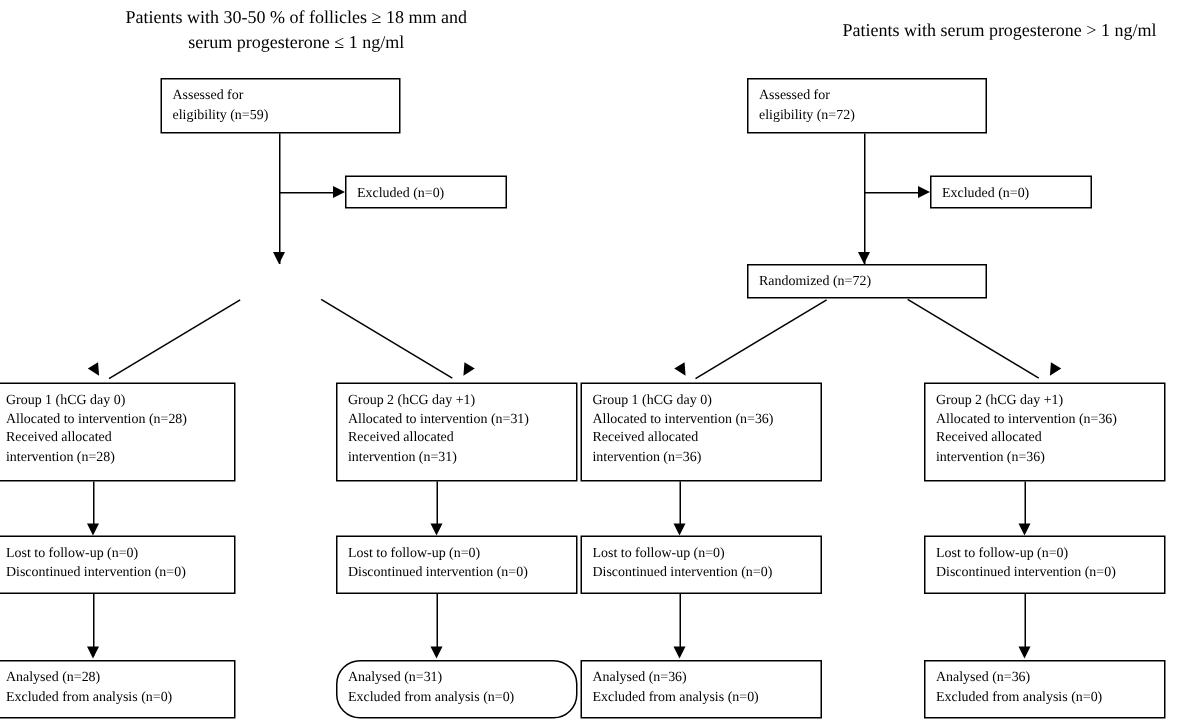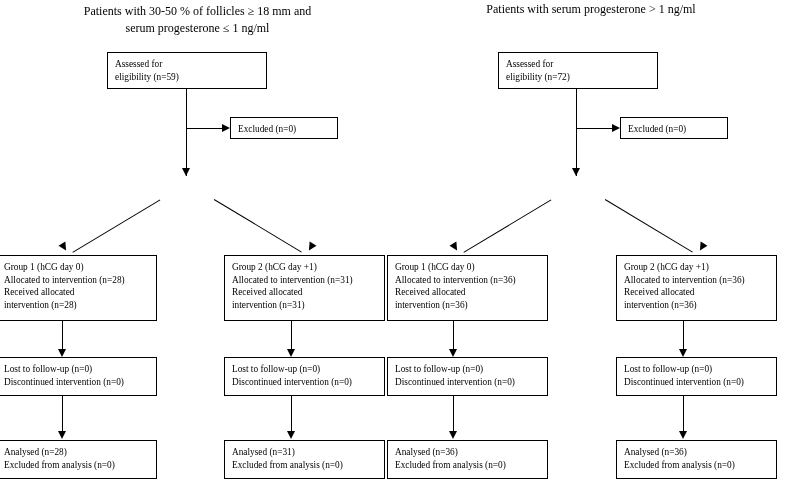--- a/index.html
+++ b/index.html
@@ -35,21 +35,21 @@
     text-align: center;
     font-size: 12px;
     line-height: 17px;
     color: #000;
     white-space: pre-line;
   }
   #title-left {
     left: 20px; top: 3px; width: 355px;
   }
   #title-right {
-    left: 18px; top: 1px; width: 360px;
+    left: 18px; top: 12px; width: 360px; text-align: right;
   }
 
   .node {
     position: absolute;
     border: 1.3px solid #000000;
     background: #ffffff;
     box-sizing: border-box;
     font-size: 9.3px;
     line-height: 12.6px;
     padding: 5px 7px 4px 7px;
@@ -149,39 +149,40 @@
 
     <div class="vline" style="left:291px; top:321px; height:33px;"></div>
     <div class="arrow-down" style="left:286.5px; top:349px;"></div>
 
     <div class="node" style="left:224px; top:357px; width:161px; height:39px;">Lost to follow-up (n=0)
 Discontinued intervention (n=0)</div>
 
     <div class="vline" style="left:291px; top:396px; height:41px;"></div>
     <div class="arrow-down" style="left:286.5px; top:431px;"></div>
 
-    <div class="node" style="left:224px; top:440px; width:161px; height:39px;">Analysed (n=31)
+    <div class="node" style="left:224px; top:440px; width:161px; height:39px;border-radius:16px;">Analysed (n=31)
 Excluded from analysis (n=0)</div>
   </div>
 
   <div class="panel" id="panel-right">
 
     <div class="panel-title" id="title-right">Patients with serum progesterone &gt; 1 ng/ml</div>
 
     <div class="node" style="left:105px; top:52px; width:160px; height:37px;">Assessed for
 eligibility (n=72)</div>
 
     <div class="vline" style="left:183px; top:89px; height:87px;"></div>
     <div class="arrow-down" style="left:178.5px; top:168px;"></div>
 
     <div class="hline" style="left:183px; top:128px; width:38px;"></div>
     <div class="arrow-right" style="left:219px; top:123.5px;"></div>
 
     <div class="node" style="left:227px; top:117px; width:108px; height:22px;">Excluded (n=0)</div>
 
+    <div class="node" style="left:105px; top:176px; width:160px; height:23px;">Randomized (n=72)</div>
 
     <div class="diag" style="left:158px; top:199px; width:102px; transform:rotate(149deg);"></div>
     <div class="diag-head" style="left:58px; top:243px; transform:rotate(-31deg);"></div>
 
     <div class="diag" style="left:212px; top:199px; width:102px; transform:rotate(31deg);"></div>
     <div class="diag-head" style="left:305px; top:243px; transform:rotate(31deg);"></div>
 
     <div class="node" style="left:-6px; top:255px; width:161px; height:66px;">Group 1 (hCG day 0)
 Allocated to intervention (n=36)
 Received allocated

